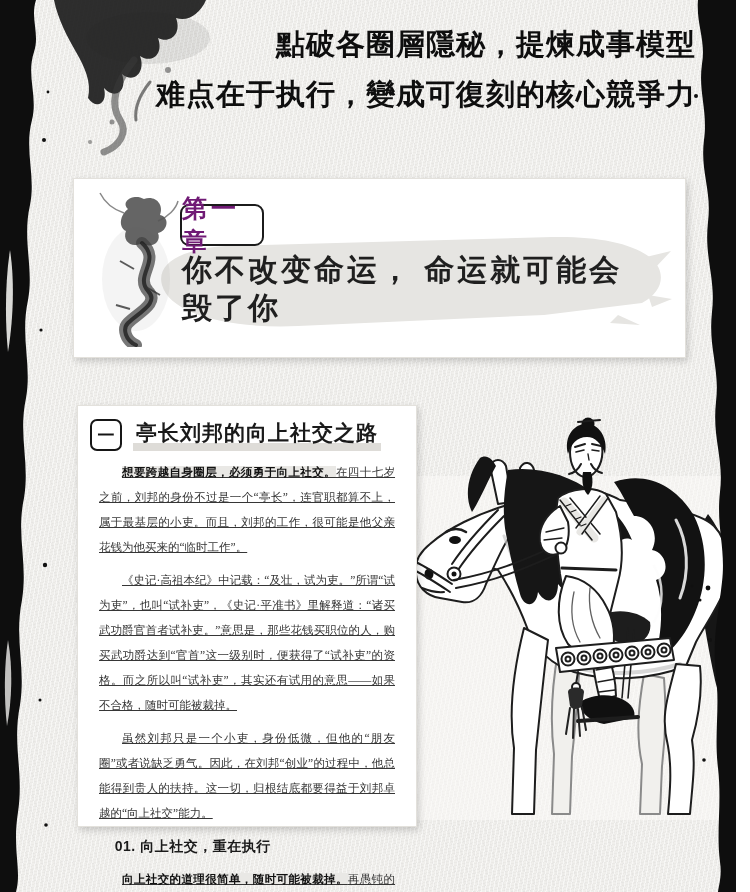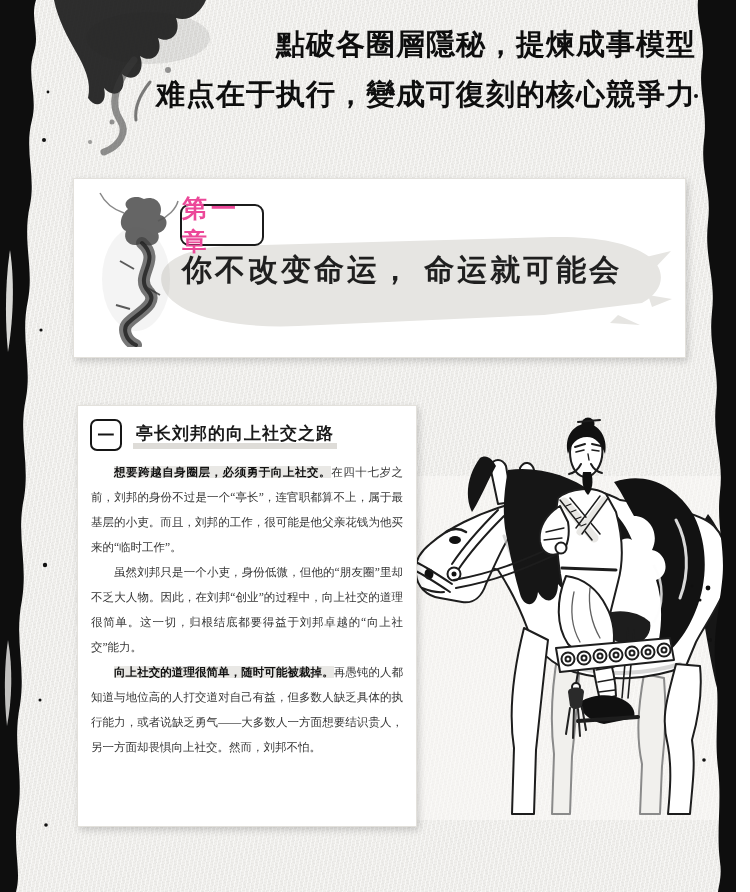--- a/index.html
+++ b/index.html
@@ -20,35 +20,35 @@
   .hdr .l1{margin-bottom:17px;}
   .card{position:absolute;background:#fff;border:1px solid #e3e1dc;
         box-shadow:2px 3px 7px rgba(0,0,0,.18);}
   .chapter-card{left:73px;top:178px;width:611px;height:178px;z-index:3;}
   .dragon{position:absolute;left:10px;top:12px;z-index:2;}
   .brush-bg{position:absolute;left:74px;top:50px;z-index:1;}
   .chapter-badge{
     position:absolute;left:106px;top:25px;width:80px;height:38px;z-index:3;
     border:2px solid #1b1b1b;border-radius:9px;background:#fff;
     display:flex;align-items:center;justify-content:center;
-    font-family:"Liberation Serif", serif;font-weight:700;font-size:25px;letter-spacing:4px;color:#ec4899;
+    font-family:"Liberation Serif", serif;font-weight:700;font-size:25px;letter-spacing:4px;color:#701a75;
   }
   .chapter-title{position:absolute;left:108px;top:72px;z-index:3;
     font-weight:700;color:#1f1f1f;font-size:30px;letter-spacing:3px;line-height:38px;}
   .section-card{left:77px;top:405px;width:340px;height:422px;z-index:3;box-sizing:border-box;padding-top:13px;}
   .sec-header{display:flex;align-items:center;gap:11px;padding:0 12px;margin-bottom:9px;}
   .num-box{width:28px;height:28px;border:2px solid #161616;border-radius:7px;background:#fff;
     display:flex;align-items:center;justify-content:center;flex:0 0 auto;
     font-weight:700;font-size:17px;color:#141414;}
-  .sec-title{font-family:Liberation Serif, serif;font-weight:700;font-size:17px;color:#1a1a1a;
+  .sec-title{font-family:Liberation Serif, serif;font-weight:700;font-size:21px;color:#1a1a1a;
     letter-spacing:1px;padding:0 3px 4px;
     background:linear-gradient(to bottom, transparent 76%, #dedcd8 76%);}
   .body-text{padding:0 13px;font-family:"Liberation Serif", serif;font-size:11.5px;color:#363636;
     line-height:25px;text-align:justify;}
-  .body-text p{margin:0;text-indent:2em;}
+  .body-text p{margin:8px;text-indent:2em;text-decoration:underline;}
   .lead{font-weight:700;color:#111;background:#e9e8e5;}
   .subhead{margin:7px 0 2px;padding-left:1.7em;font-family:"Liberation Sans", sans-serif;
     font-weight:800;font-size:14px;color:#1b1b1b;letter-spacing:.5px;}
   .horse{position:absolute;left:408px;top:416px;width:338px;height:404px;z-index:2;}
 </style>
 </head>
 <body>
 
 <div class="page">
 
@@ -98,31 +98,34 @@
       <path fill="none" stroke="#1f1f1f" stroke-width="4" opacity=".8" stroke-linecap="round" d="M58,52 C78,70 50,84 64,100 C76,112 54,122 44,132 C38,138 42,150 52,154"></path>
       <path fill="none" stroke="#333" stroke-width="2" opacity=".8" d="M50,78 L36,70 M62,96 L76,104 M46,118 L32,114"></path>
     </svg>
     <svg class="brush-bg" width="525" height="102" viewBox="0 0 525 102">
       <path fill="#e6e5e2" d="M14,56 C8,34 34,20 78,17 L404,8 C448,7 486,14 504,30 C518,43 516,62 494,74 L396,86 L150,97 C84,100 22,86 14,56 Z"></path>
       <path fill="#e6e5e2" d="M498,28 L523,22 L506,40 Z M500,66 L524,70 L504,78 Z M470,86 L492,96 L462,94 Z"></path>
     </svg>
     <div class="chapter-badge">第一章</div>
     <div class="chapter-title">
       <div>你不改变命运， 命运就可能会</div>
+      <div>毁了你</div>
     </div>
   </section>
 
   <section class="card section-card">
     <div class="sec-header">
       <span class="num-box">一</span>
       <span class="sec-title">亭长刘邦的向上社交之路</span>
     </div>
     <div class="body-text">
       <p><span class="lead">想要跨越自身圈层，必须勇于向上社交。</span><span>在四十七岁之前，刘邦的身份不过是一个“亭长”，连官职都算不上，属于最基层的小吏。而且，刘邦的工作，很可能是他父亲花钱为他买来的“临时工作”。</span></p>
-      <p><span>虽然刘邦只是一个小吏，身份低微，但他的“朋友圈”里却不乏大人物。因此，在刘邦“创业”的过程中，向上社交的道理很简单。这一切，归根结底都要得益于刘邦卓越的“向上社交”能力。</span></p>
+      <p><span>《史记·高祖本纪》中记载：“及壮，试为吏。”所谓“试为吏”，也叫“试补吏”，《史记·平准书》里解释道：“诸买武功爵官首者试补吏。”意思是，那些花钱买职位的人，购买武功爵达到“官首”这一级别时，便获得了“试补吏”的资格。而之所以叫“试补吏”，其实还有试用的意思——如果不合格，随时可能被裁掉。</span></p>
+      <p><span>虽然刘邦只是一个小吏，身份低微，但他的“朋友圈”或者说缺乏勇气。因此，在刘邦“创业”的过程中，他总能得到贵人的扶持。这一切，归根结底都要得益于刘邦卓越的“向上社交”能力。</span></p>
+      <h4 class="subhead">01. 向上社交，重在执行</h4>
       <p><span class="lead">向上社交的道理很简单，随时可能被裁掉。</span><span>再愚钝的人都知道与地位高的人打交道对自己有益，但多数人缺乏具体的执行能力，或者说缺乏勇气——大多数人一方面想要结识贵人，另一方面却畏惧向上社交。然而，刘邦不怕。</span></p>
 
     </div>
   </section>
 
   <div class="horse">
     <svg width="338" height="404" viewBox="0 0 338 404">
       <rect x="0" y="60" width="338" height="344" fill="#fbfaf8" opacity=".55"></rect>
       <g stroke="#1d1d1d" stroke-width="2" fill="none" stroke-linecap="round" stroke-linejoin="round">
 

